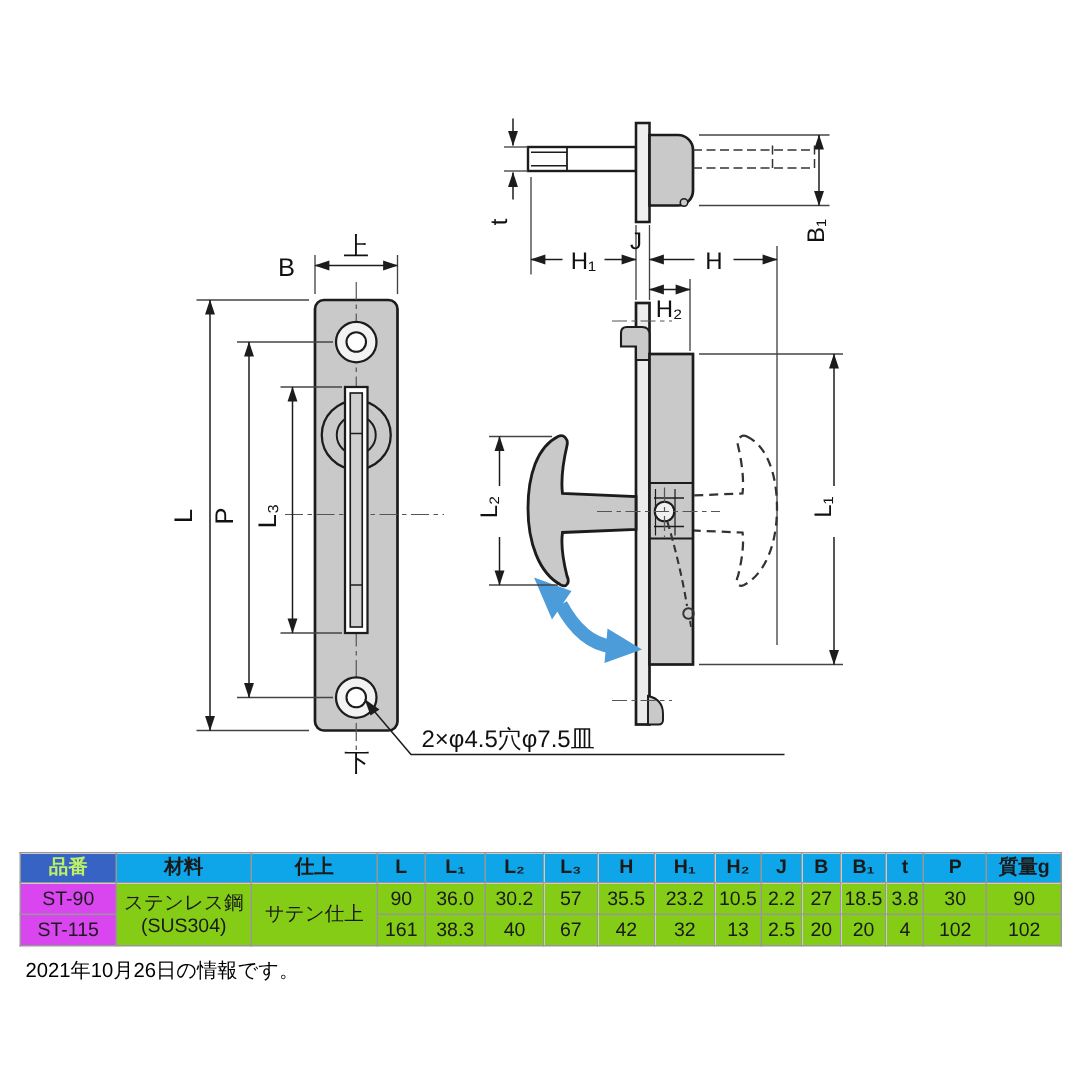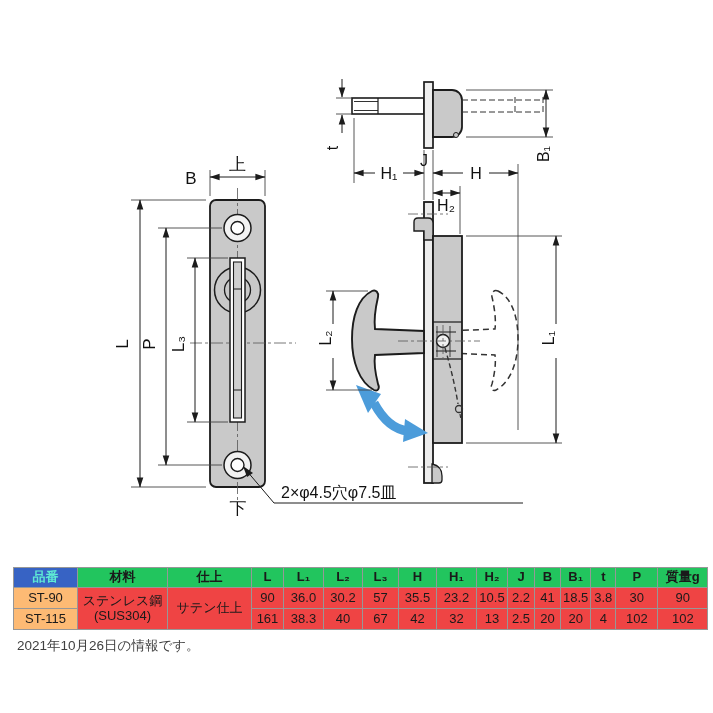--- a/index.html
+++ b/index.html
@@ -3,25 +3,25 @@
 <meta charset="utf-8">
 <style>
   html,body{margin:0;padding:0;background:#fff;width:713px;height:713px;overflow:hidden;
     font-family:"Liberation Sans",sans-serif;color:#1a1a1a;}
   .page{position:relative;width:713px;height:713px;background:#fff;}
   svg text{font-family:"Liberation Sans",sans-serif;fill:#111;}
   .spec-table{border-collapse:collapse;table-layout:fixed;margin:10px 0 0 13px;
     font-size:13px;line-height:1.1;}
   .spec-table th,.spec-table td{border:1px solid #979797;text-align:center;
     vertical-align:middle;padding:1px 2px;overflow:hidden;white-space:nowrap;}
-  .spec-table th{background:#22c55e;font-weight:bold;height:17px;}
-  .spec-table th.part{background:#3763c4;color:#5eead4;}
-  .spec-table td{height:18px;background:#ef4444;}
-  .spec-table td.model{background:#fdba74;margin-left:20px;}
-  .footer-note{margin:7px 0 0 17px;font-size:13.5px;color:#404040;}
+  .spec-table th{background:#0ea5e9;font-weight:bold;height:17px;}
+  .spec-table th.part{background:#3763c4;color:#bef264;}
+  .spec-table td{height:18px;background:#84cc16;}
+  .spec-table td.model{background:#d946ef;margin-left:20px;}
+  .footer-note{margin:7px 0 0 17px;font-size:13.5px;color:#000000;}
 </style>
 </head>
 <body>
 
 <div class="page">
 
 <svg width="713" height="553" viewBox="0 0 713 553">
   <defs>
     <marker id="arr" viewBox="0 0 10 8" refX="9.6" refY="4" markerWidth="11" markerHeight="8" orient="auto-start-reverse" markerUnits="userSpaceOnUse">
       <path d="M0,0.7 L10,4 L0,7.3 z" fill="#1c1c1c"></path>
@@ -258,21 +258,21 @@
     </td>
     <td rowspan="2">サテン仕上</td>
     <td>90</td>
     <td>36.0</td>
     <td>30.2</td>
     <td>57</td>
     <td>35.5</td>
     <td>23.2</td>
     <td>10.5</td>
     <td>2.2</td>
-    <td>41</td>
+    <td>27</td>
     <td>18.5</td>
     <td>3.8</td>
     <td>30</td>
     <td>90</td>
   </tr>
   <tr>
     <td class="model">ST-115</td>
     <td>161</td>
     <td>38.3</td>
     <td>40</td>

